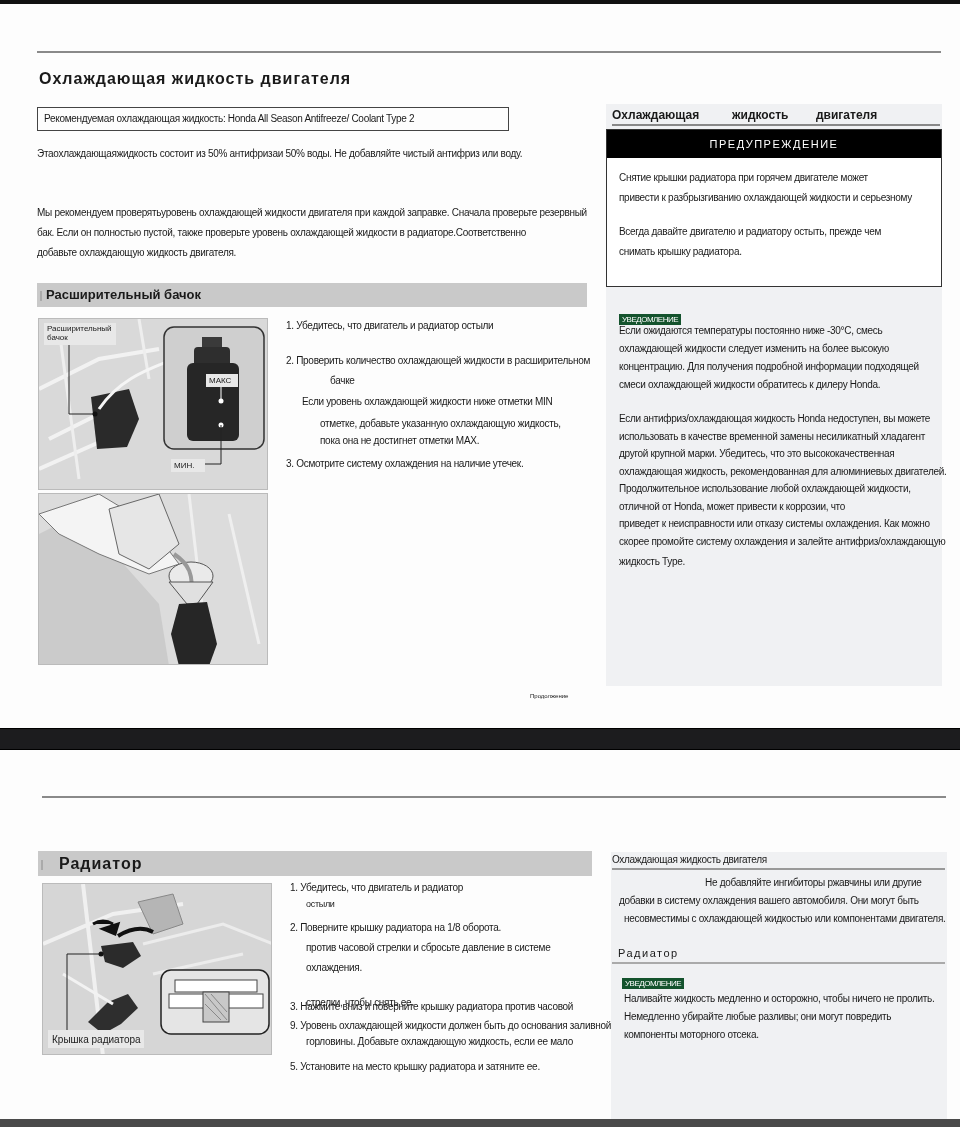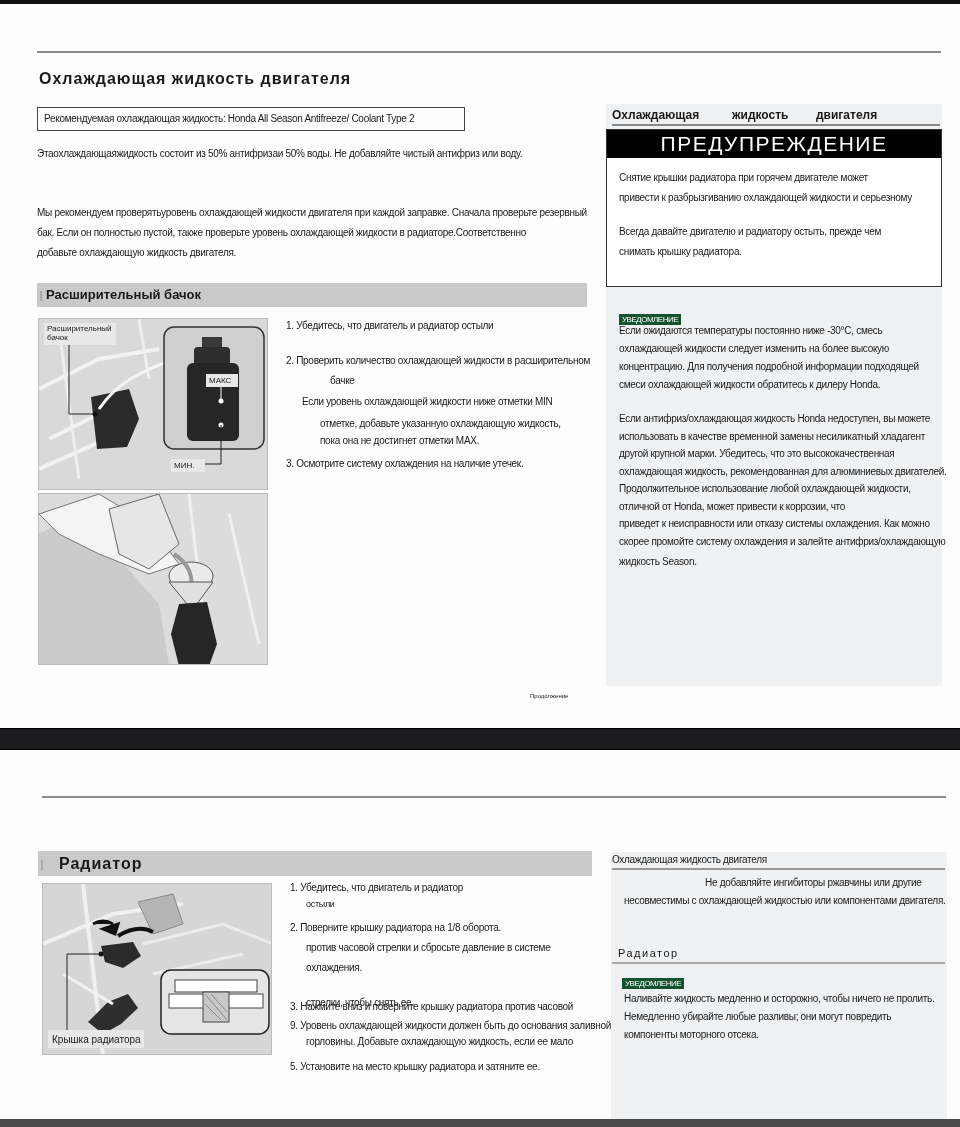--- a/index.html
+++ b/index.html
@@ -11,38 +11,38 @@
   .rule{position:absolute;height:2px;background:#8a8a8a;}
   .abs{position:absolute;}
   .title{font-size:16px;font-weight:bold;letter-spacing:1px;}
   .rec-box{border:1px solid #444;font-size:10px;padding:0 6px;line-height:22px;box-sizing:border-box;letter-spacing:-0.3px;}
   .para{font-size:10px;line-height:20px;letter-spacing:-0.3px;}
   .section-bar{background:#c9c9c9;font-weight:bold;box-sizing:border-box;}
   .section-bar .tick{display:inline-block;width:2px;height:10px;background:#aaa;margin-right:4px;vertical-align:middle;}
   .steps{font-size:10px;letter-spacing:-0.3px;}
   .steps .l{position:absolute;white-space:nowrap;}
   .panel{background:#f0f1f3;}
-  .warn-head{background:#000;color:#fff;text-align:center;font-size:21px;letter-spacing:1.5px;line-height:28px;}
+  .warn-head{background:#000;color:#fff;text-align:center;font-size:11px;letter-spacing:1.5px;line-height:28px;}
   .warn-box{border:1px solid #333;background:#fff;box-sizing:border-box;}
   .notice-tag{display:inline-block;background:#14532d;color:#fff;font-size:8px;padding:1px 3px;letter-spacing:-0.5px;}
   .ptext{font-size:10px;letter-spacing:-0.3px;white-space:nowrap;}
   .ill{background:#d8d8d8;border:1px solid #bbb;box-sizing:border-box;overflow:hidden;}
   svg{display:block;}
 </style>
 </head>
 <body>
 
 <div class="topbar"></div>
 
 <div>
   <div class="rule" style="left:37px;top:51px;width:904px;"></div>
 
   <div class="abs title" style="left:39px;top:70px;">Охлаждающая  жидкость  двигателя</div>
 
-  <div class="abs rec-box" style="left:37px;top:107px;width:428px;height:24px;">Рекомендуемая охлаждающая жидкость: Honda  All Season Antifreeze/  Coolant  Type 2</div>
+  <div class="abs rec-box" style="left:37px;top:107px;width:472px;height:24px;">Рекомендуемая охлаждающая жидкость: Honda  All Season Antifreeze/  Coolant  Type 2</div>
 
   <div class="abs para" style="left:37px;top:144px;white-space:nowrap;">Этаохлаждающаяжидкость  состоит  из 50% антифризаи 50% воды. Не добавляйте чистый  антифриз  или воду.</div>
 
   <div class="abs para" style="left:37px;top:203px;white-space:nowrap;">
     <div>Мы рекомендуем  проверятьуровень  охлаждающей  жидкости  двигателя  при каждой заправке. Сначала проверьте резервный</div>
     <div>бак. Если  он полностью  пустой,  также проверьте уровень  охлаждающей  жидкости  в радиаторе.Соответственно</div>
     <div>добавьте охлаждающую  жидкость  двигателя.</div>
   </div>
 
   <div class="abs section-bar" style="left:37px;top:283px;width:550px;height:24px;font-size:13px;line-height:24px;padding-left:3px;">
@@ -133,21 +133,21 @@
   </div>
   <div class="abs ptext" style="left:619px;top:410px;line-height:17.5px;">
     <div>Если  антифриз/охлаждающая жидкость  Honda недоступен,  вы можете</div>
     <div>использовать в качестве   временной замены несиликатный   хладагент</div>
     <div>другой  крупной  марки. Убедитесь,  что  это высококачественная</div>
     <div>охлаждающая жидкость,  рекомендованная для алюминиевых   двигателей.</div>
     <div>Продолжительное использование любой  охлаждающей жидкости,</div>
     <div>отличной  от Honda,  может привести  к  коррозии, что</div>
     <div>приведет к  неисправности  или отказу  системы   охлаждения. Как  можно</div>
     <div>скорее  промойте систему   охлаждения и залейте  антифриз/охлаждающую</div>
-    <div style="margin-top:3px;">жидкость  Season.</div>
+    <div style="margin-top:3px;">жидкость  Type.</div>
   </div>
 </div>
 
 <div class="band"></div>
 
 <div>
   <div class="rule" style="left:42px;top:796px;width:904px;"></div>
 
   <div class="abs section-bar" style="left:38px;top:851px;width:554px;height:25px;font-size:16px;line-height:25px;padding-left:3px;letter-spacing:1px;">
     <span class="tick" style="margin-right:16px;"></span><span>Радиатор</span>
@@ -187,20 +187,21 @@
     <div class="l" style="left:306px;top:997px;">стрелки,  чтобы снять ее.</div>
     <div class="l" style="left:290px;top:1020px;">9. Уровень охлаждающей жидкости  должен быть  до основания заливной</div>
     <div class="l" style="left:306px;top:1036px;">горловины.  Добавьте охлаждающую жидкость,  если  ее    мало</div>
     <div class="l" style="left:290px;top:1061px;">5. Установите на место крышку  радиатора  и  затяните ее.</div>
   </div>
 
   <div class="abs panel" style="left:611px;top:852px;width:336px;height:267px;"></div>
   <div class="abs ptext" style="left:612px;top:852px;width:333px;border-bottom:2px solid #999;line-height:16px;font-size:10px;">Охлаждающая    жидкость  двигателя</div>
   <div class="abs ptext" style="left:619px;top:874px;line-height:18px;">
     <div style="padding-left:86px;">Не добавляйте   ингибиторы  ржавчины или другие</div>
+    <div>добавки  в систему   охлаждения вашего  автомобиля.  Они могут  быть</div>
     <div style="padding-left:5px;">несовместимы  с  охлаждающей жидкостью   или компонентами  двигателя.</div>
   </div>
   <div class="abs" style="left:612px;top:944px;width:333px;border-bottom:2px solid #aaa;font-size:11px;letter-spacing:1.5px;line-height:18px;padding-left:6px;box-sizing:border-box;">Радиатор</div>
   <div class="abs" style="left:622px;top:972px;">
     <span class="notice-tag">УВЕДОМЛЕНИЕ</span>
   </div>
   <div class="abs ptext" style="left:624px;top:990px;line-height:18px;">
     <div>Наливайте жидкость  медленно и осторожно, чтобы  ничего   не пролить.</div>
     <div>Немедленно  убирайте любые  разливы; они могут  повредить</div>
     <div>компоненты  моторного отсека.</div>

